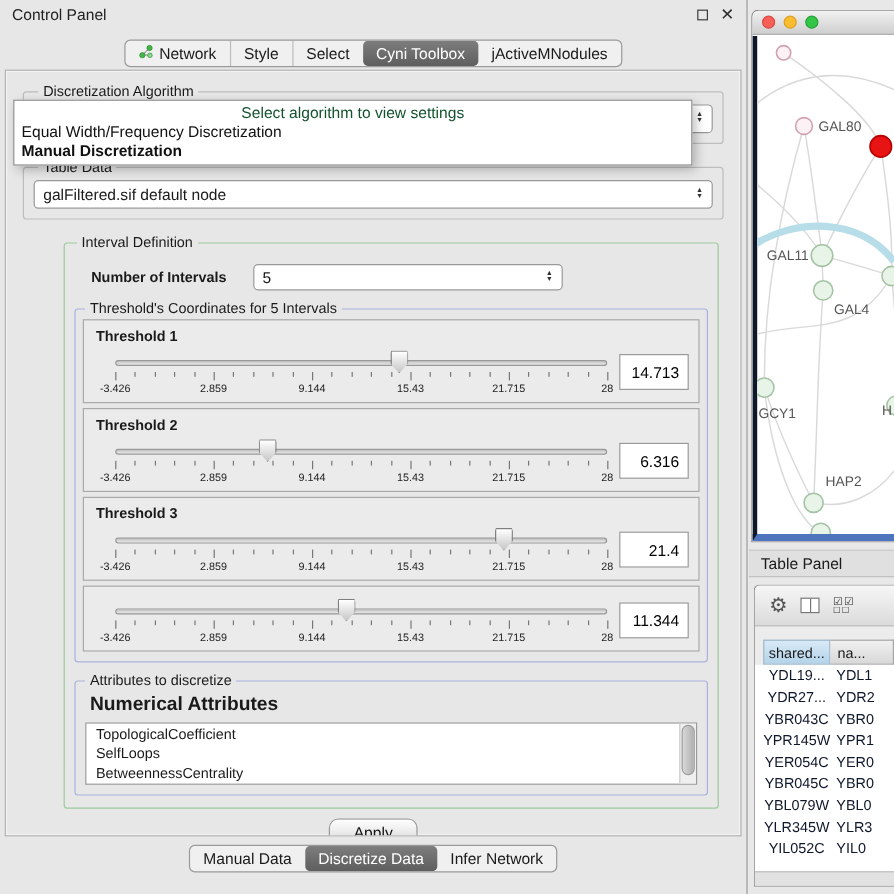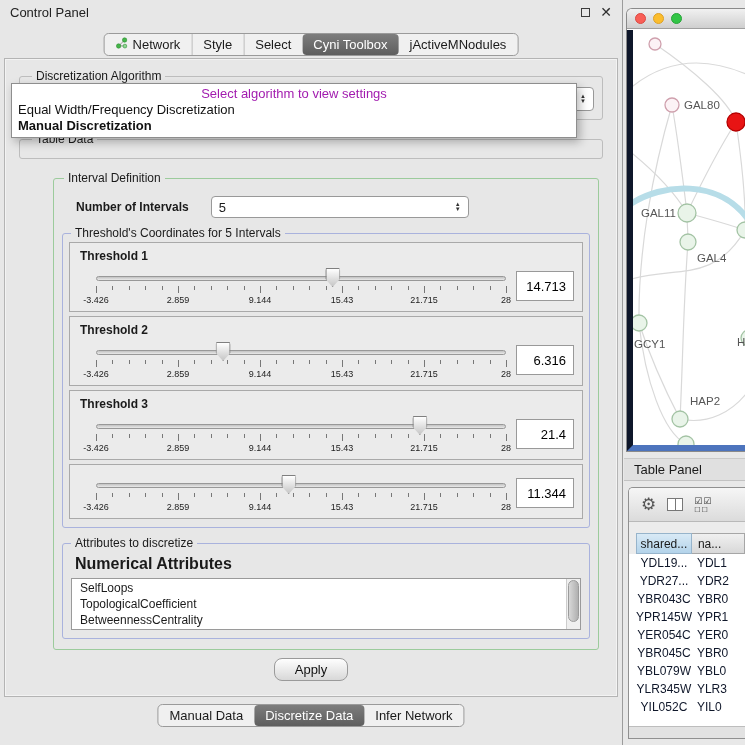--- a/index.html
+++ b/index.html
@@ -26,21 +26,21 @@
 fieldset.grp legend{font-size:12px;padding:0 4px;margin-left:4px;color:#1a1a1a}
 fieldset.green{border-color:#9ccb9c;margin:10px 10px 7px 40px;padding:2px 6px 6px}
 legend.green{color:#2fa42f}
 fieldset.blue{border-color:#a9b2dd;margin:4px 2px 8px;padding:2px 4px 4px}
 legend.blue{color:#2a2ab8}
 
 .combobox{display:flex;align-items:center;height:24px;background:#fff;border:1px solid #999;border-radius:4px;padding:0 7px;font-size:13px;width:100%}
 .combo-arrows{margin-left:auto;display:flex;flex-direction:column;line-height:5px;font-size:6px;color:#333;padding-left:8px}
 
 .dd-popup{position:absolute;left:6px;top:24px;width:566px;background:#fff;border:1px solid #8e8e8e;box-shadow:3px 4px 9px rgba(0,0,0,.28);z-index:40;padding:2px 0 3px}
-.dd-prompt{font-size:13px;color:#a21caf;text-align:center;height:16px;line-height:15px}
+.dd-prompt{font-size:13px;color:#14532d;text-align:center;height:16px;line-height:15px}
 .dd-opt{font-size:13px;color:#111;padding:1px 6px;height:16px;line-height:14px}
 .dd-opt.bold{font-weight:bold}
 
 .niv-row{display:flex;align-items:center;margin:9px 8px 8px 16px}
 .niv-row .niv-label{font-size:12px;font-weight:bold}
 .niv-combo{width:258px;margin-left:22px;height:22px}
 
 .th-panel{border:1px solid #a9a9a9;background:#ebebeb;margin:0 2px 4px;padding:5px 8px 2px}
 .th-label{font-size:12px;font-weight:bold;margin:1px 0 0 2px}
 .th-row{display:flex;align-items:center}
@@ -64,21 +64,21 @@
 .apply-btn{display:block;margin:8px auto 0;padding:3px 20px;font-size:13px;font-family:inherit;border:1px solid #9a9a9a;border-radius:8px;background:linear-gradient(#fefefe,#d8d8d8);color:#111}
 
 
 .right{position:absolute;left:624px;top:0;width:121px;height:745px;background:#e8e8e8}
 .net-win{position:absolute;left:2px;top:8px;width:119px;height:444px;border:1px solid #8a8a8a;border-right:none;border-radius:6px 0 0 0;overflow:hidden;background:#fff}
 .mac-bar{height:20px;background:linear-gradient(#f1f1f1,#cfcfcf);border-bottom:1px solid #9f9f9f;display:flex;align-items:center;padding-left:8px;gap:7px}
 .tl{width:11px;height:11px;border-radius:50%;display:inline-block}
 .tl.red{background:#f95f57;border:1px solid #d94a43}
 .tl.yellow{background:#fbbd2e;border:1px solid #dca028}
 .tl.green{background:#32c546;border:1px solid #28a33a}
-.net-frame{position:absolute;left:0;top:21px;right:0;bottom:0;border-left:6px solid #0f172a;border-bottom:6px solid #4d74bd;background:#fff}
+.net-frame{position:absolute;left:0;top:21px;right:0;bottom:0;border-left:4px solid #0f172a;border-bottom:6px solid #4d74bd;background:#fff}
 .net-canvas{width:100%;height:100%;position:relative;overflow:hidden}
 .net-canvas svg{position:absolute;left:0;top:0}
 
 .tp-header{position:absolute;left:0;top:458px;width:121px;height:23px;background:#e0e0e0;border-top:1px solid #cacaca;border-bottom:1px solid #c2c2c2;display:flex;align-items:center;padding-left:10px;font-size:13px;color:#1a1a1a}
 
 .tbl-win{position:absolute;left:4px;top:487px;width:117px;height:252px;background:#ececec;border:1px solid #909090;border-right:none;border-radius:5px 0 0 0;overflow:hidden}
 .tbl-toolbar{height:34px;background:linear-gradient(#f6f6f6,#dbdbdb);border-bottom:1px solid #b9b9b9;display:flex;align-items:center;gap:11px;padding-left:12px}
 .gear{font-size:17px;color:#555;line-height:1}
 .col-icon{width:16px;height:13px;border:1px solid #777;background:#fff;position:relative}
 .col-icon::before{content:"";position:absolute;left:7px;top:0;bottom:0;width:1px;background:#777}
@@ -146,20 +146,27 @@
     </fieldset>
 
     <div class="dd-popup">
       <div class="dd-prompt">Select algorithm to view settings</div>
       <div class="dd-opt">Equal Width/Frequency Discretization</div>
       <div class="dd-opt bold">Manual Discretization</div>
     </div>
 
     <fieldset class="grp">
       <legend>Table Data</legend>
+      <div class="combobox">
+        <span>galFiltered.sif default node</span>
+        <span class="combo-arrows">
+            <i>▲</i>
+            <i>▼</i>
+          </span>
+      </div>
     </fieldset>
 
     <fieldset class="grp green">
       <legend class="green">Interval Definition</legend>
 
       <div class="niv-row">
         <span class="niv-label">Number of Intervals</span>
         <div class="combobox niv-combo">
           <span>5</span>
           <span class="combo-arrows">
@@ -356,22 +363,22 @@
               </div>
             </div>
           </div>
       </fieldset>
 
       <fieldset class="grp blue" style="margin-bottom:4px">
         <legend class="blue">Attributes to discretize</legend>
         <div class="attr-label">Numerical Attributes</div>
         <div class="listbox">
           <ul id="attrList">
+              <li>TopologicalCoefficient</li>
               <li>SelfLoops</li>
-              <li>TopologicalCoefficient</li>
               <li>BetweennessCentrality</li>
             </ul>
           <div class="vscroll">
             <div class="vthumb"></div>
           </div>
         </div>
       </fieldset>
     </fieldset>
 
     <button class="apply-btn">Apply</button>

